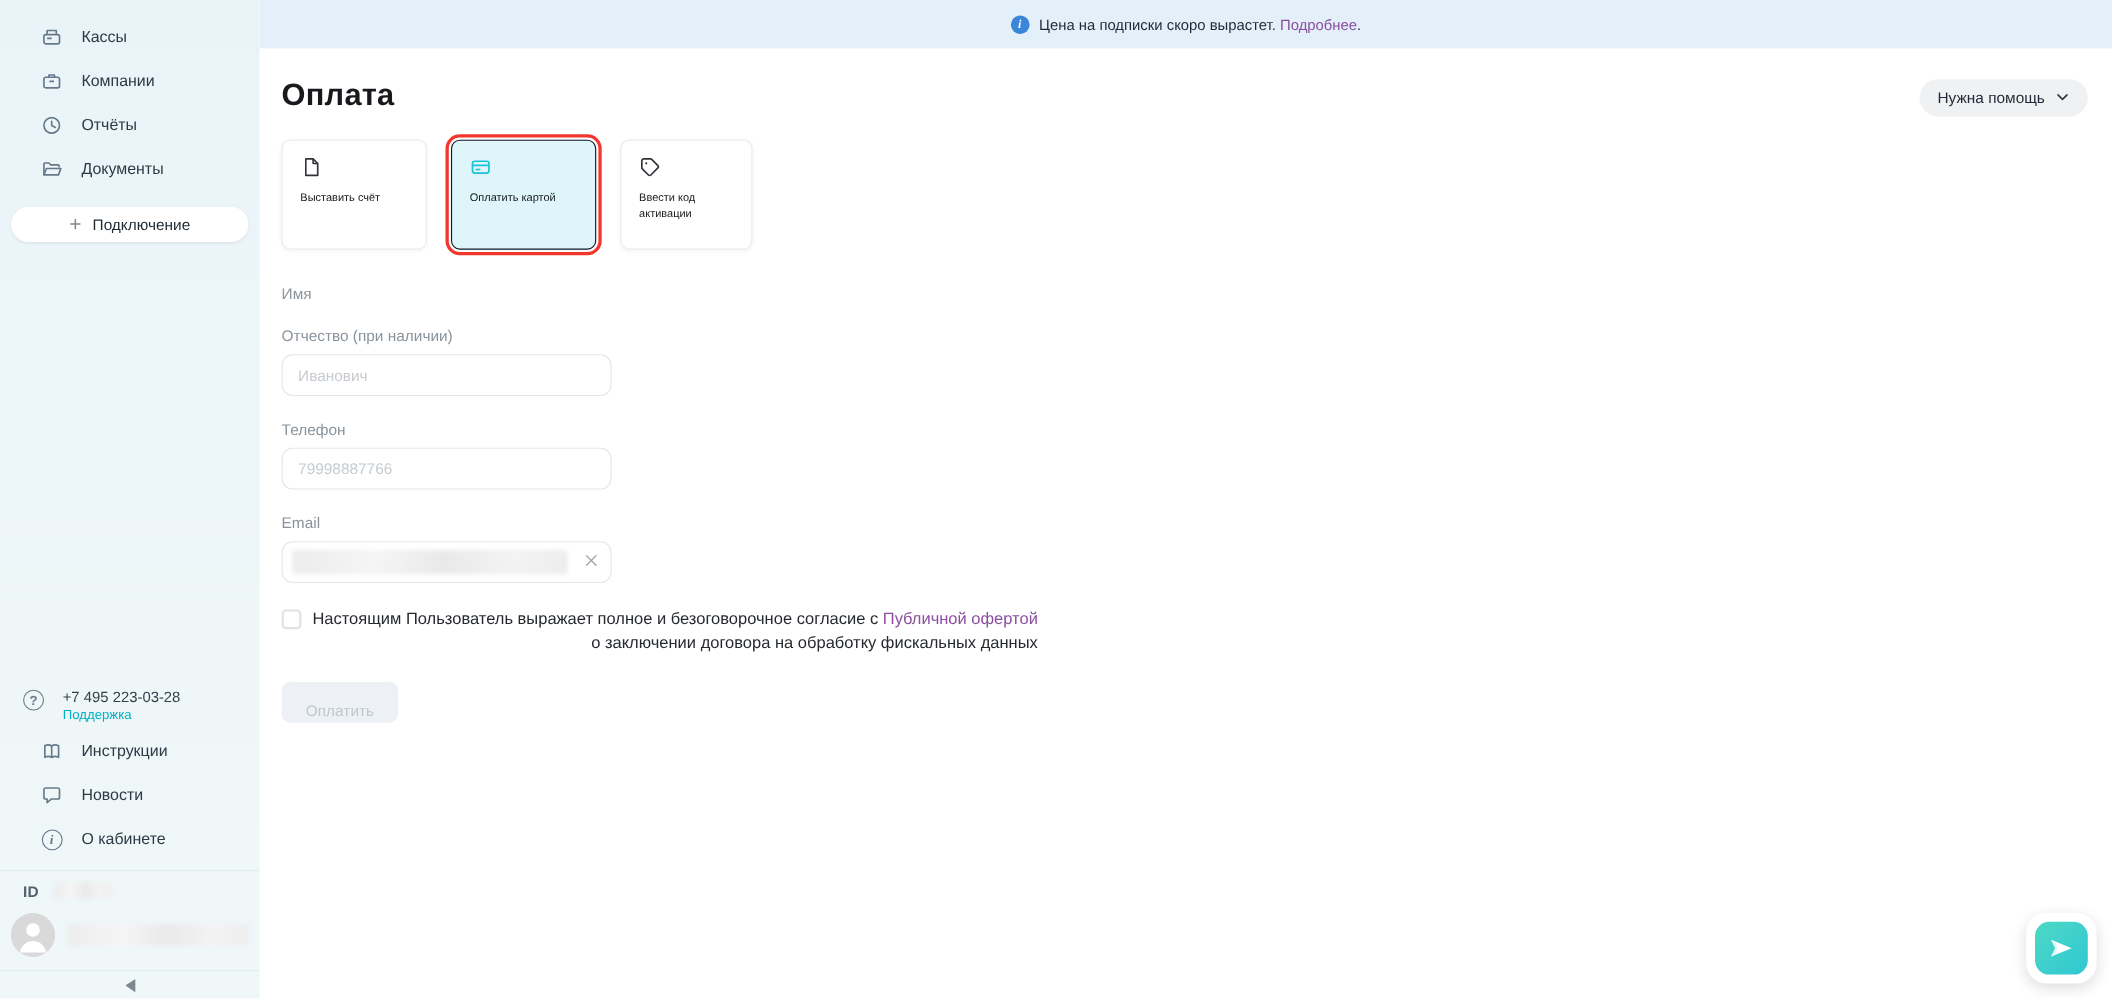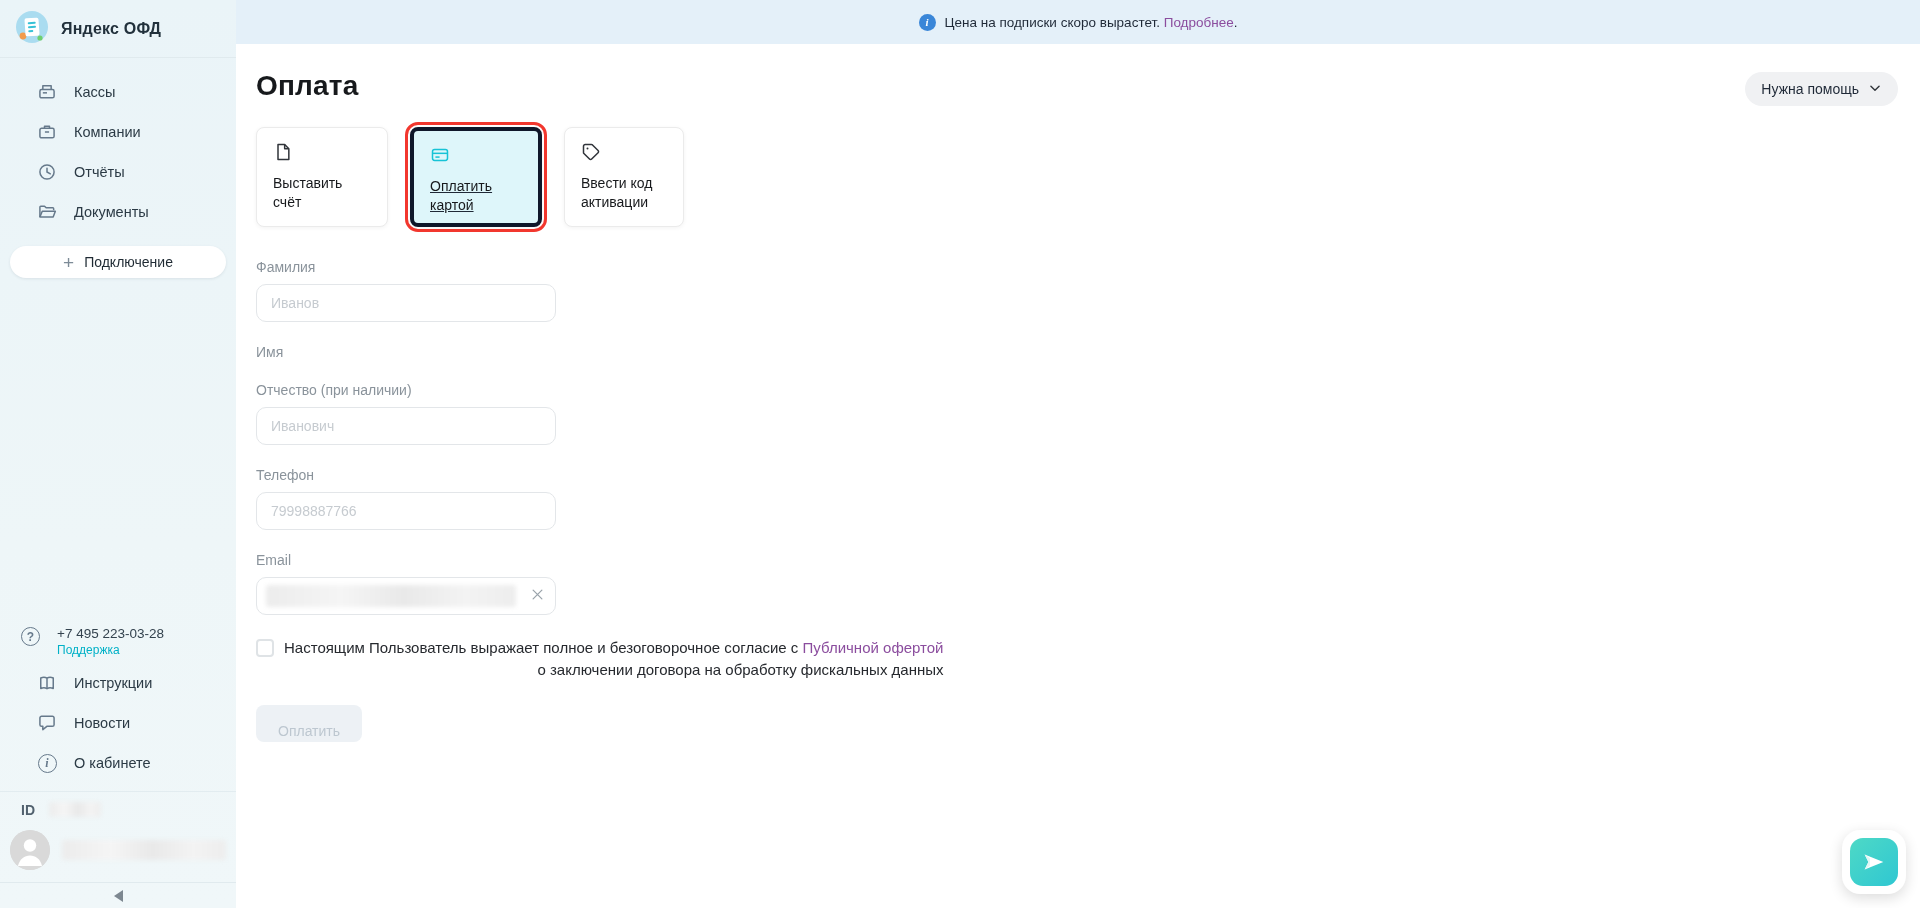--- a/index.html
+++ b/index.html
@@ -76,24 +76,24 @@
   }
   .help-btn svg { color:#30343a; }
 
   .cards { display:flex; gap:22px; margin-top:21px; align-items:flex-start; }
   .pm-card {
     width:132px; height:100px; background:#ffffff; border:1px solid #ebebeb; border-radius:8px;
     box-shadow:0 1px 4px rgba(0,0,0,.05); padding:14px 14px 10px 16px; cursor:pointer;
     display:flex; flex-direction:column; gap:12px;
   }
   .pm-card .pm-ico { width:20px; height:20px; color:#30343a; }
-  .pm-card .pm-label { font-size:14px; color:#17191c; line-height:1.35; }
+  .pm-card .pm-label { font-size:10px; color:#17191c; line-height:1.35; }
   .pm-card.selected {
-    background:#def6fa; border:4px solid #0f172a;
-    outline:3px solid #f2372e; outline-offset:2px;text-decoration:underline;
+    background:#def6fa; border:1px solid #0f172a;
+    outline:3px solid #f2372e; outline-offset:2px;
   }
   .pm-card.selected .pm-ico { color:#17c3d6; }
   .pm-card.wide { width:120px; }
 
   .form { margin-top:32px; width:300px; }
   .field { margin-bottom:22px; }
   .field-label { font-size:14px; color:#8a939b; margin-bottom:9px; }
   .input-wrap { position:relative; width:300px; }
   .text-input {
     width:300px; height:38px; border:1px solid #e3e6e9; border-radius:10px; background:#fff;
@@ -129,34 +129,20 @@
     background:linear-gradient(135deg,#4ed9c6 0%, #2fc7d2 100%);
     display:flex; align-items:center; justify-content:center;
   }
 </style>
 </head>
 <body>
 
 <div class="screen">
 
   <aside class="sidebar">
-    <div class="sidebar-header">
-      <span>
-        <svg width="32" height="32" viewBox="0 0 32 32">
-          <circle cx="16" cy="16" r="16" fill="#aadcf0"></circle>
-          <circle cx="7" cy="25" r="3.4" fill="#f29b4c"></circle>
-          <circle cx="24" cy="27" r="2.6" fill="#6fcf6f"></circle>
-          <rect x="9" y="7" width="14" height="18" rx="2" fill="#ffffff" transform="rotate(-4 16 16)"></rect>
-          <rect x="12" y="11" width="8" height="2" rx="1" fill="#35c1d6" transform="rotate(-4 16 16)"></rect>
-          <rect x="12" y="15" width="8" height="2" rx="1" fill="#35c1d6" transform="rotate(-4 16 16)"></rect>
-          <rect x="12" y="19" width="5" height="2" rx="1" fill="#35c1d6" transform="rotate(-4 16 16)"></rect>
-        </svg>
-      </span>
-      <span class="brand-name">Яндекс ОФД</span>
-    </div>
 
     <nav class="nav">
       <div class="nav-item">
         <span class="ico">
           <svg width="20" height="20" viewBox="0 0 24 24" fill="none" stroke="currentColor" stroke-width="1.8" stroke-linejoin="round">
               <path d="M7 9V4.5h10V9"></path>
               <rect x="3.5" y="9" width="17" height="10" rx="2"></rect>
               <path d="M7 13h5"></path>
             </svg>
         </span>
@@ -302,24 +288,20 @@
             <svg width="20" height="20" viewBox="0 0 24 24" fill="none" stroke="currentColor" stroke-width="1.8" stroke-linejoin="round">
                 <path d="M20.5 12.8L12.8 20.5a1.8 1.8 0 0 1-2.6 0l-6.7-6.7A1.8 1.8 0 0 1 3 12.5V5a2 2 0 0 1 2-2h7.5c.5 0 .9.2 1.3.5l6.7 6.7a1.8 1.8 0 0 1 0 2.6z"></path>
                 <circle cx="7.8" cy="7.8" r="1.2" fill="currentColor" stroke="none"></circle>
               </svg>
           </span>
           <span class="pm-label">Ввести код активации</span>
         </div>
       </div>
 
       <div class="form">
-        <div class="field">
-          <div class="field-label">Фамилия</div>
-          <input class="text-input" type="text" placeholder="Иванов" style="">
-        </div>
         <div class="field">
           <div class="field-label">Имя</div>
         </div>
         <div class="field">
           <div class="field-label">Отчество (при наличии)</div>
           <input class="text-input" type="text" placeholder="Иванович" style="">
         </div>
         <div class="field">
           <div class="field-label">Телефон</div>
           <input class="text-input" type="text" placeholder="79998887766" style="">

